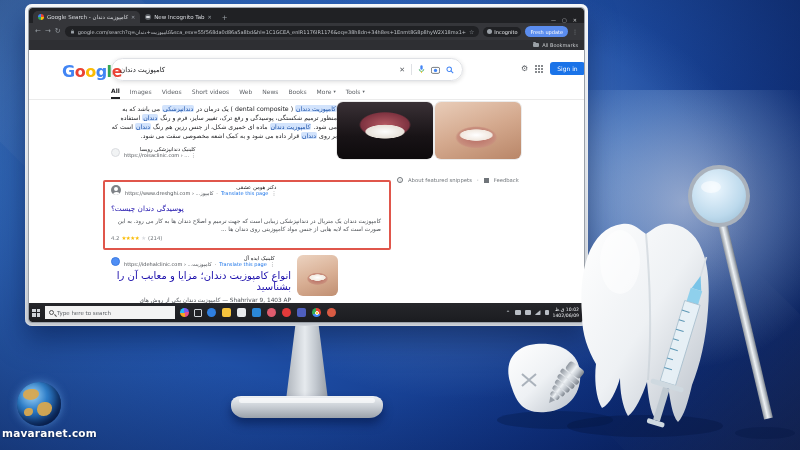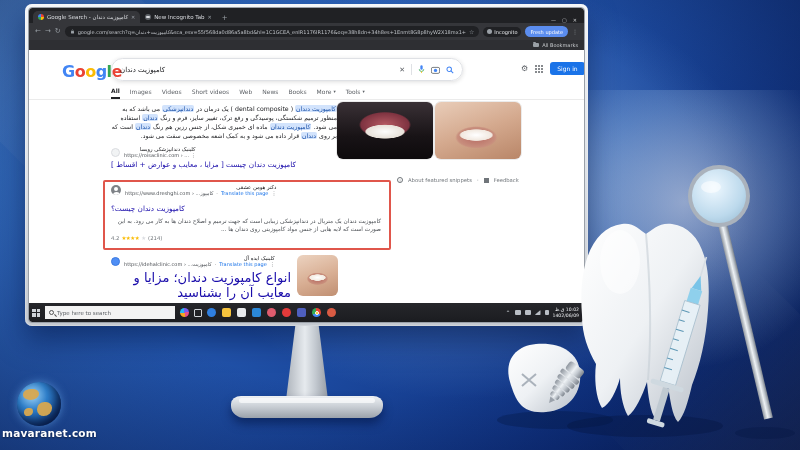--- a/index.html
+++ b/index.html
@@ -297,21 +297,20 @@
       <div class="fs-text" id="fs-text"><span class="hl">کامپوزیت دندان</span><span> ( dental composite ) یک درمان در </span><span class="hl">دندانپزشکی</span><span> می باشد که به منظور ترمیم شکستگی، پوسیدگی و رفع ترک، تغییر سایز، فرم و رنگ </span><span class="hl">دندان</span><span> استفاده می شود. </span><span class="hl">کامپوزیت دندان</span><span> ماده ای خمیری شکل، از جنس رزین هم رنگ </span><span class="hl">دندان</span><span> است که بر روی </span><span class="hl">دندان</span><span> قرار داده می شود و به کمک اشعه مخصوصی سفت می شود.</span></div>
       <div class="fs-img i1"></div>
       <div class="fs-img i2"></div>
       <div class="fs-src">
         <span class="favicon"></span>
         <div class="src-lines">
           <div class="src-name">کلینیک دندانپزشکی رویسا</div>
           <div class="src-url"><span>https://roisaclinic.com › ...</span> <span>⋮</span></div>
         </div>
       </div>
-      <a class="fs-title">کامپوزیت دندان چیست [ مزایا ، معایب و عوارض + اقساط ]</a>
       <div class="fs-foot">
         <span class="info-ic">i</span>
         <span>About featured snippets</span>
         <span>·</span>
         <span class="fb-ic"></span>
         <span>Feedback</span>
       </div>
 
       <div class="redbox"></div>
       <div class="result" style="left:82px; top:134px; width:270px;">
@@ -320,21 +319,21 @@
           <div class="src-lines">
             <div class="src-name">دکتر هومن عشقی</div>
             <div class="r-url-row">
               <span>https://www.dreshghi.com › ...کامپوز</span>
               <span>·</span>
               <span class="translate">Translate this page</span>
               <span>⋮</span>
             </div>
           </div>
         </div>
-        <a class="r-title">کامپوزیت دندان چیست؟</a>
+        <a class="r-title">پوسیدگی دندان چیست؟</a>
         <div class="r-snippet">کامپوزیت دندان یک متریال در دندانپزشکی زیبایی است که جهت ترمیم و اصلاح دندان ها به کار می رود. به این صورت است که لایه هایی از جنس مواد کامپوزیتی روی دندان ها ...</div>
         <div class="r-rating">
           <span>4.2</span>
           <span class="stars-f">★★★★</span>
             <span class="stars-e">★</span>
           <span>(214)</span>
         </div>
       </div>
 
       <div class="result" style="left:82px; top:205px; width:180px;">
@@ -343,21 +342,21 @@
           <div class="src-lines">
             <div class="src-name">کلینیک ایده آل</div>
             <div class="r-url-row">
               <span>https://idehalclinic.com › ...کامپوزیت</span>
               <span>·</span>
               <span class="translate">Translate this page</span>
               <span>⋮</span>
             </div>
           </div>
         </div>
-        <a class="r-title" style="font-size:13px;">انواع کامپوزیت دندان؛ مزایا و معایب آن را بشناسید</a>
+        <a class="r-title" style="font-size:10px;">انواع کامپوزیت دندان؛ مزایا و معایب آن را بشناسید</a>
         <div class="r-snippet">Shahrivar 9, 1403 AP — کامپوزیت دندان یکی از روش های دندانپزشکی زیبایی است که برای اصلاح فرم، رنگ و ترمیم دندان ها به کار می رود و ...</div>
         
       </div>
       <div class="thumb"></div>
     </div>
 
     <div class="taskbar">
       <span class="winlogo">
           <i></i>
           <i></i>

